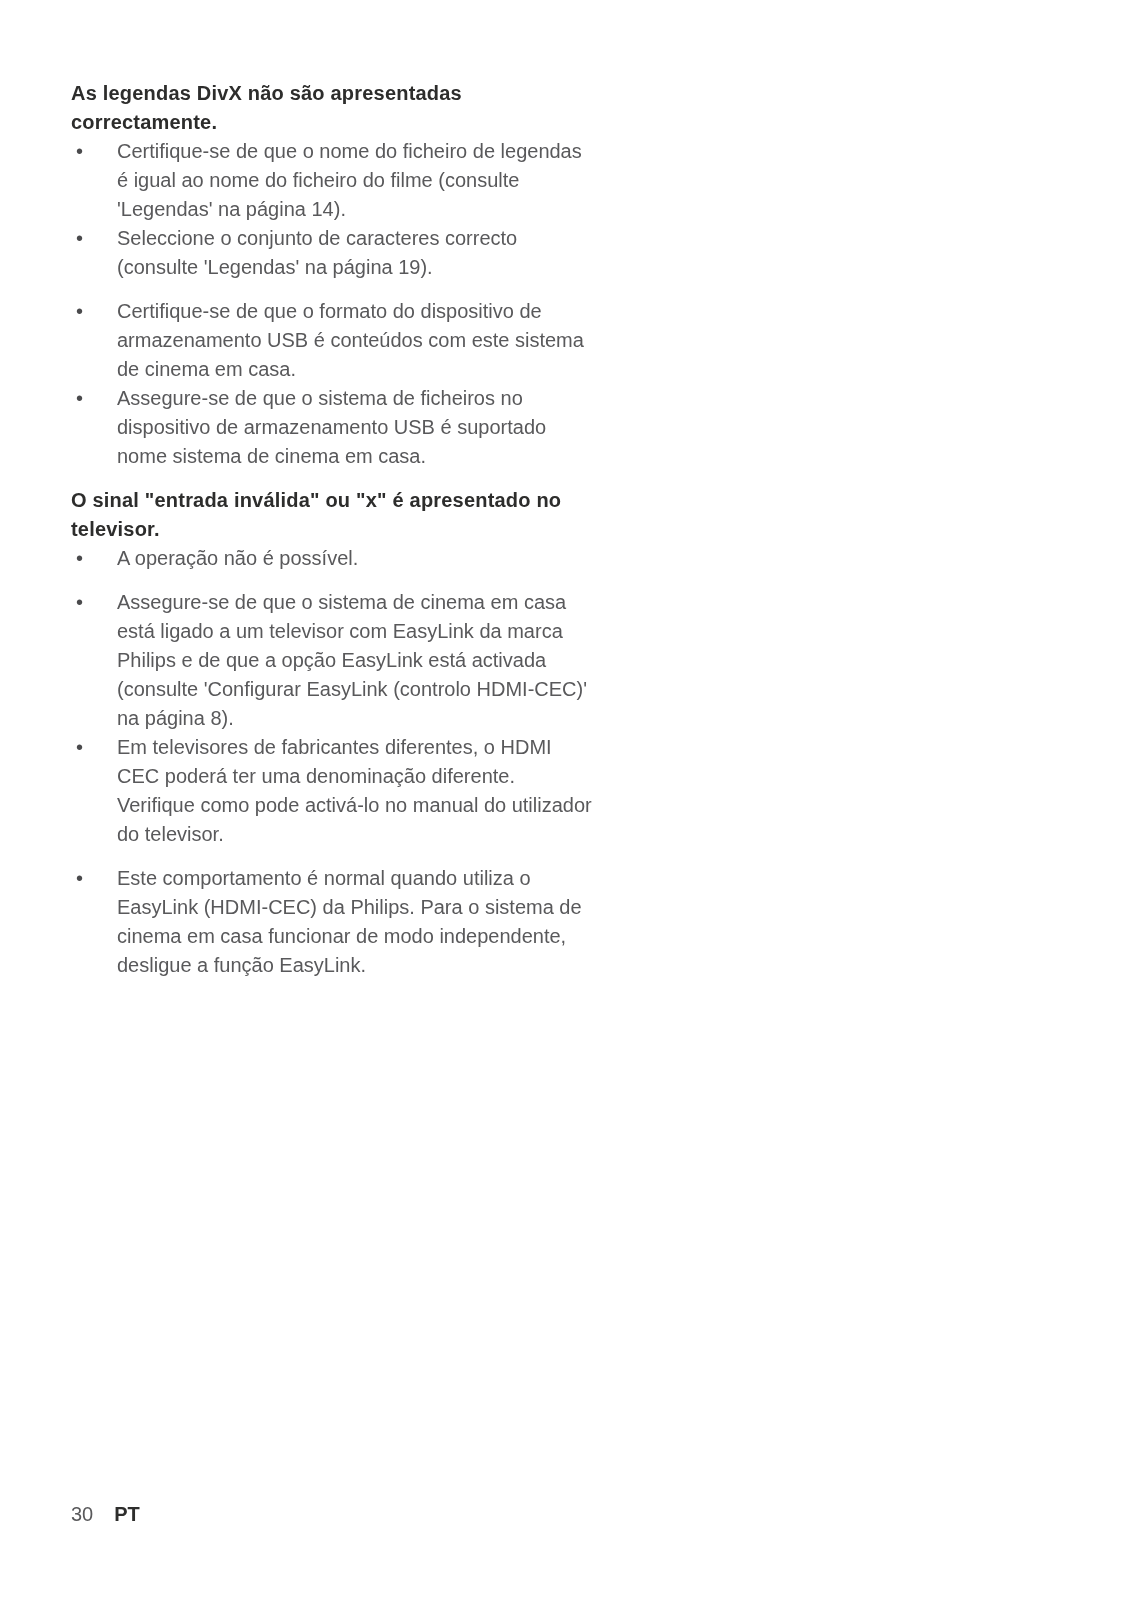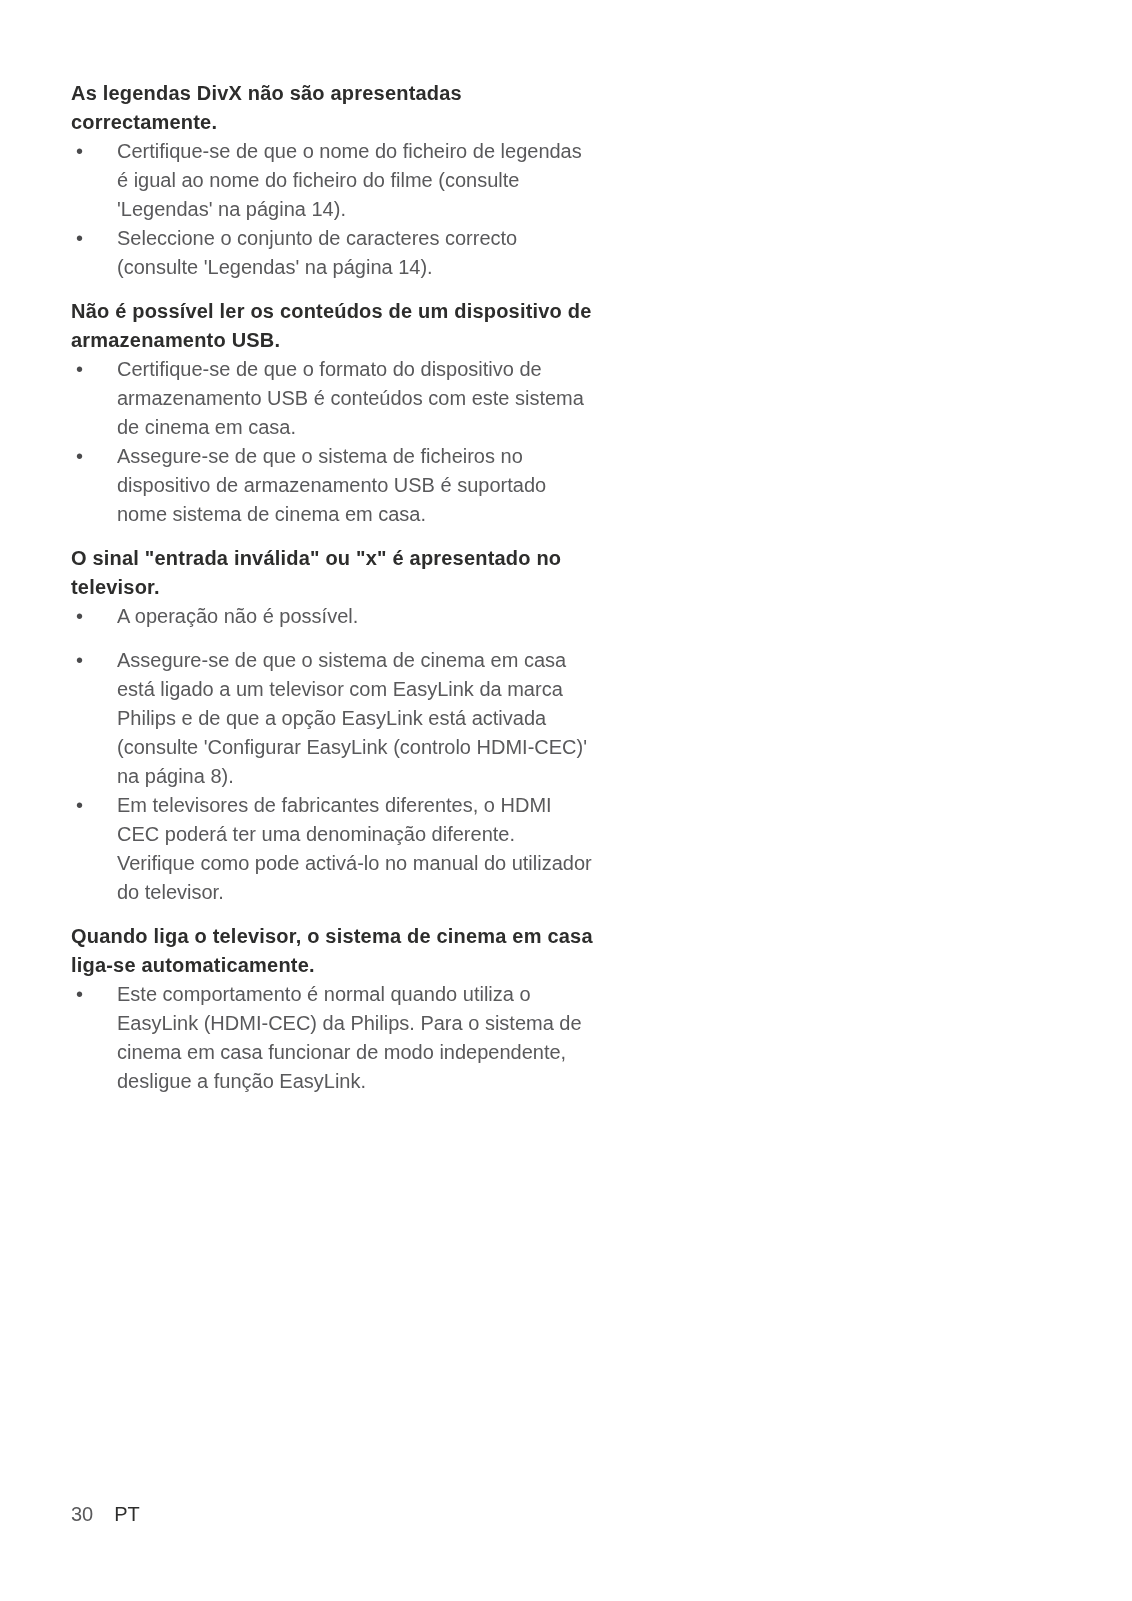--- a/index.html
+++ b/index.html
@@ -52,47 +52,46 @@
   .page-footer {
     position: absolute;
     left: 71px;
     top: 1500px;
     font-size: 20px;
     line-height: 29px;
     white-space: nowrap;
   }
   .page-number { color: #59595b; }
   .language-code {
-    font-weight: normal;
+    font-weight: bold;
     color: #2d2d2c;
     margin-left: 21px;
   }
 </style>
 </head>
 <body>
 
 <div class="page">
   <div class="content">
 
     <div class="section">
       <h3 class="section-heading">As legendas DivX não são apresentadas correctamente.</h3>
       <ul class="bullet-list">
         <li>
           <span class="bullet-marker">•</span>
           <span class="bullet-text">Certifique-se de que o nome do ficheiro de legendas é igual ao nome do ficheiro do filme (consulte 'Legendas' na página 14).</span>
         </li>
         <li>
           <span class="bullet-marker">•</span>
-          <span class="bullet-text">Seleccione o conjunto de caracteres correcto (consulte 'Legendas' na página 14).</span>
+          <span class="bullet-text">Seleccione o conjunto de caracteres correcto (consulte 'Legendas' na página 19).</span>
         </li>
       </ul>
     </div>
 
     <div class="section">
-      <h3 class="section-heading">Não é possível ler os conteúdos de um dispositivo de armazenamento USB.</h3>
       <ul class="bullet-list">
         <li>
           <span class="bullet-marker">•</span>
           <span class="bullet-text">Certifique-se de que o formato do dispositivo de armazenamento USB é conteúdos com este sistema de cinema em casa.</span>
         </li>
         <li>
           <span class="bullet-marker">•</span>
           <span class="bullet-text">Assegure-se de que o sistema de ficheiros no dispositivo de armazenamento USB é suportado nome sistema de cinema em casa.</span>
         </li>
       </ul>
@@ -115,21 +114,20 @@
           <span class="bullet-text">Assegure-se de que o sistema de cinema em casa está ligado a um televisor com EasyLink da marca Philips e de que a opção EasyLink está activada (consulte 'Configurar EasyLink (controlo HDMI-CEC)' na página 8).</span>
         </li>
         <li>
           <span class="bullet-marker">•</span>
           <span class="bullet-text">Em televisores de fabricantes diferentes, o HDMI CEC poderá ter uma denominação diferente. Verifique como pode activá-lo no manual do utilizador do televisor.</span>
         </li>
       </ul>
     </div>
 
     <div class="section">
-      <h3 class="section-heading">Quando liga o televisor, o sistema de cinema em casa liga-se automaticamente.</h3>
       <ul class="bullet-list">
         <li>
           <span class="bullet-marker">•</span>
           <span class="bullet-text">Este comportamento é normal quando utiliza o EasyLink (HDMI-CEC) da Philips. Para o sistema de cinema em casa funcionar de modo independente, desligue a função EasyLink.</span>
         </li>
       </ul>
     </div>
 
   </div>
 

